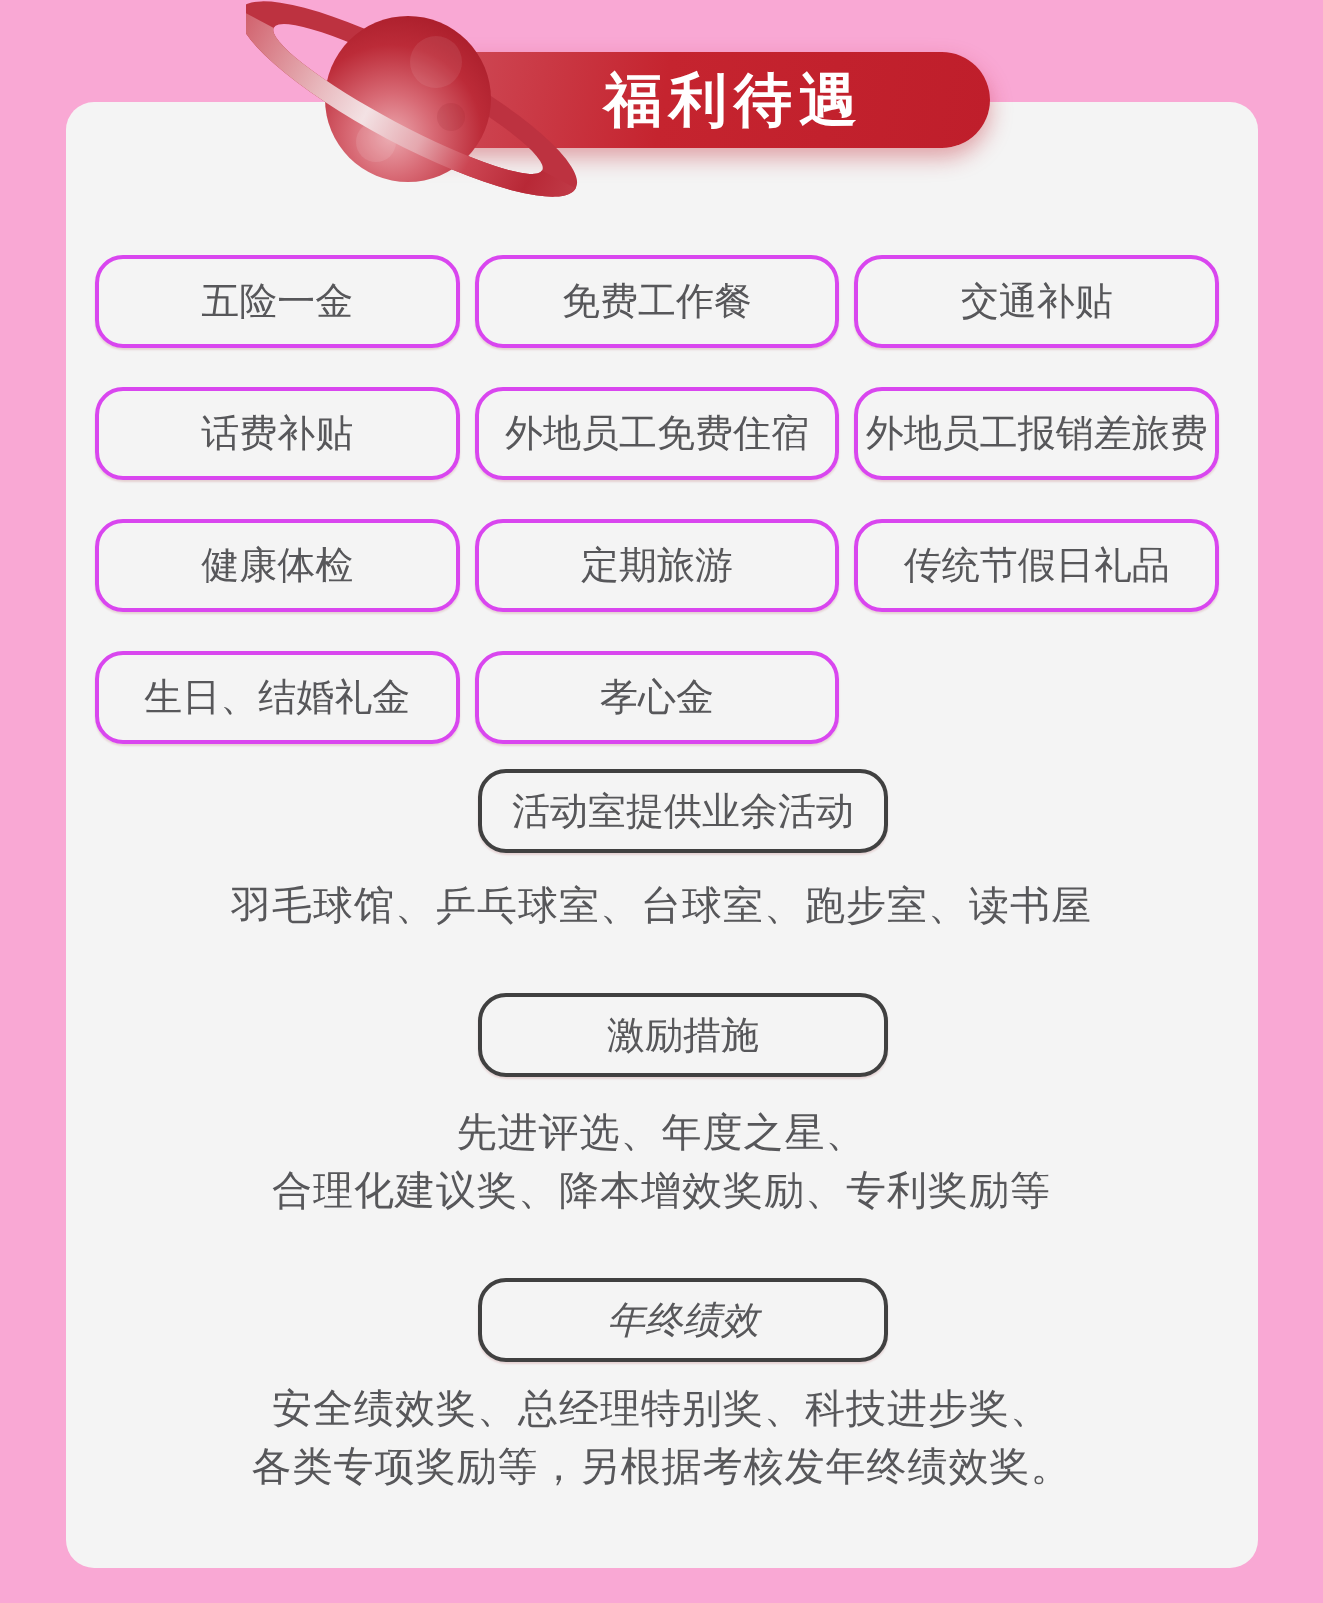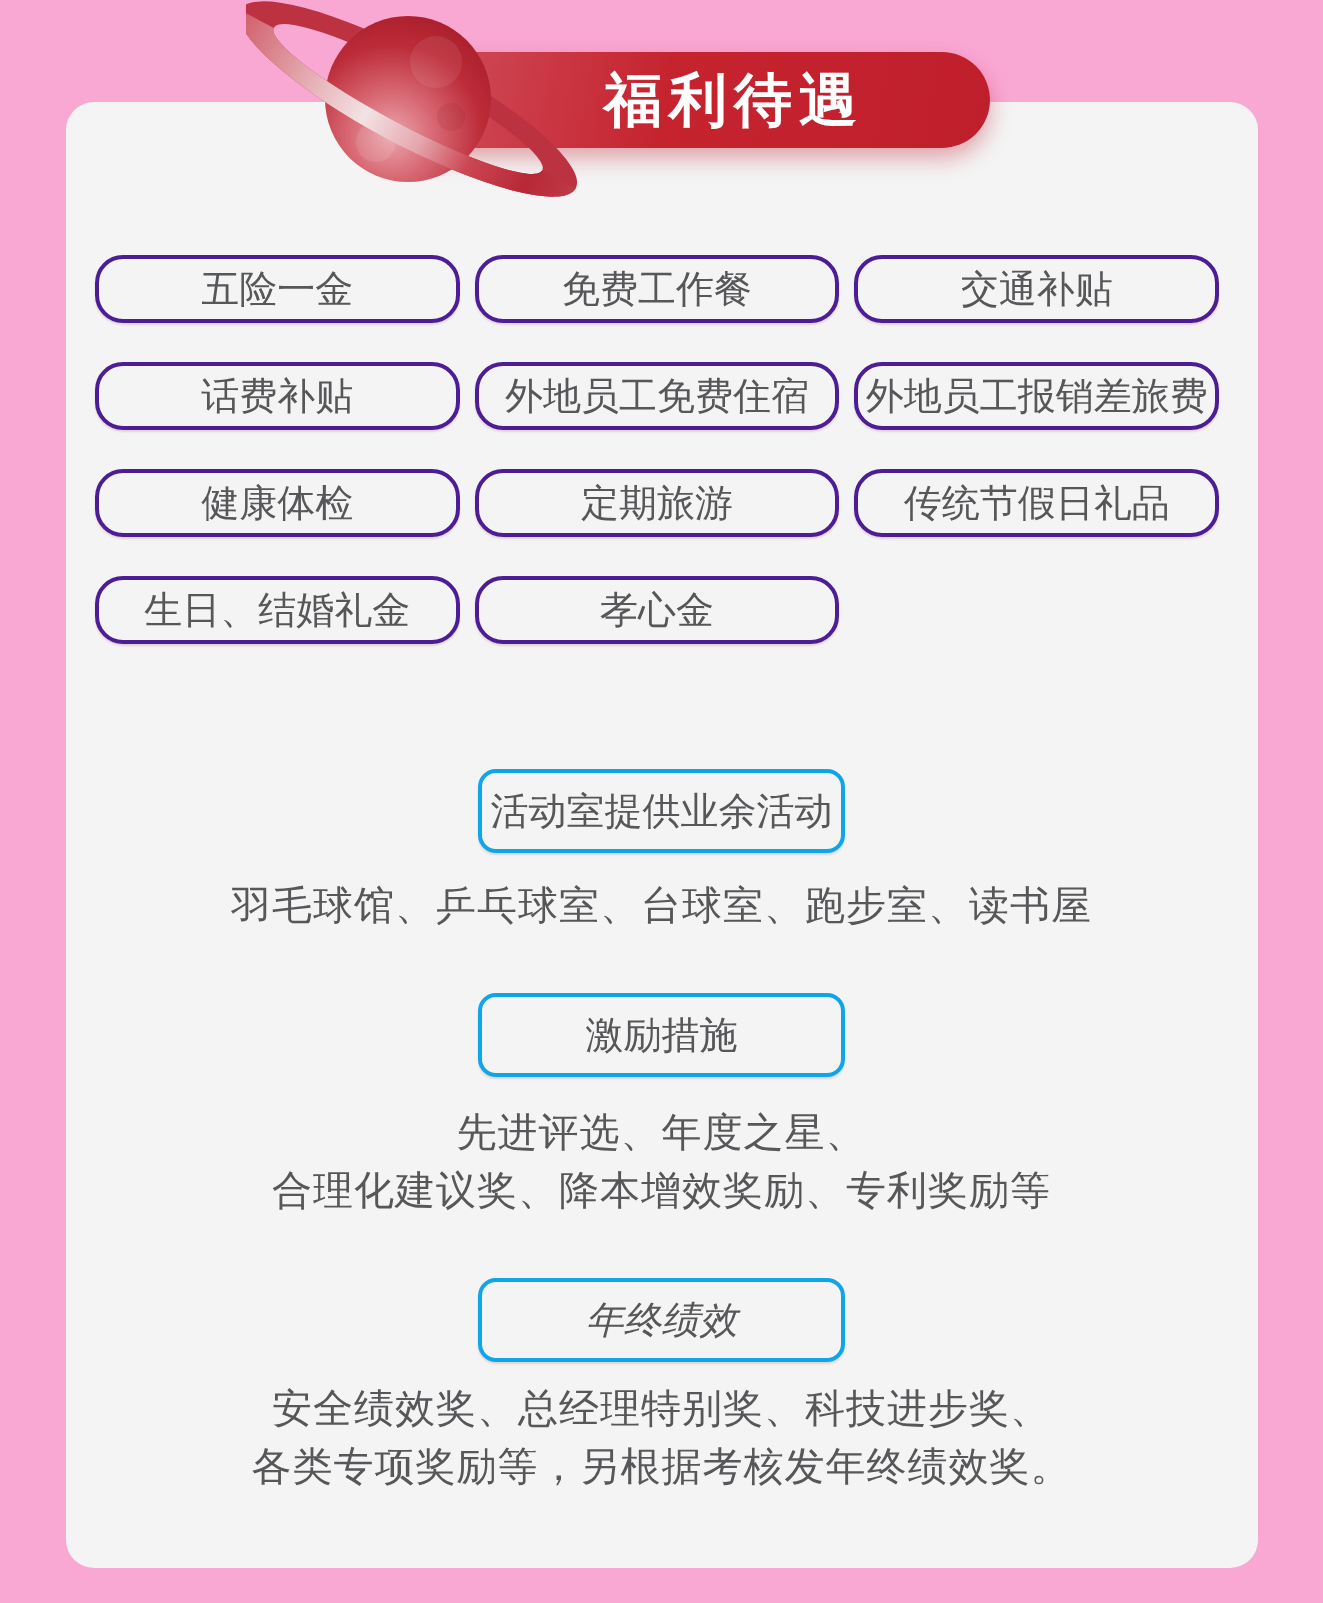--- a/index.html
+++ b/index.html
@@ -26,31 +26,31 @@
     color:#ffffff;font-size:58px;font-weight:bold;letter-spacing:7px;
     line-height:1;white-space:nowrap;
   }
   .planet{position:absolute;left:246px;top:-8px;width:474px;height:214px;}
   
   .grid{
     position:absolute;left:95px;top:255px;width:1124px;
     display:grid;grid-template-columns:repeat(3,1fr);gap:39px 15px;
   }
   .pill{
-    height:68px;border:4px solid #4c1d95;border-radius:28px;
+    height:93px;border:4px solid #d946ef;border-radius:28px;
     background:transparent;box-sizing:border-box;
     display:flex;align-items:center;justify-content:center;
     font-size:38px;font-weight:500;color:#57575a;
     white-space:nowrap;padding:0 6px;
     box-shadow:0 2px 2px rgba(150,20,30,.15);
   }
   
   .sec-pill{
-    position:absolute;left:478px;width:367px;height:84px;
-    border:4px solid #0ea5e9;border-radius:18px;box-sizing:border-box;
+    position:absolute;left:478px;width:410px;height:84px;
+    border:4px solid #404040;border-radius:28px;box-sizing:border-box;
     display:flex;align-items:center;justify-content:center;
     font-size:38px;font-weight:500;color:#57575a;white-space:nowrap;
     box-shadow:0 2px 2px rgba(150,20,30,.15);
   }
   .sec1{top:769px;}
   .sec2{top:993px;}
   .sec3{top:1278px;font-style:italic;}
   .body-line{
     position:absolute;left:0;width:1323px;height:57px;
     display:flex;align-items:center;justify-content:center;

